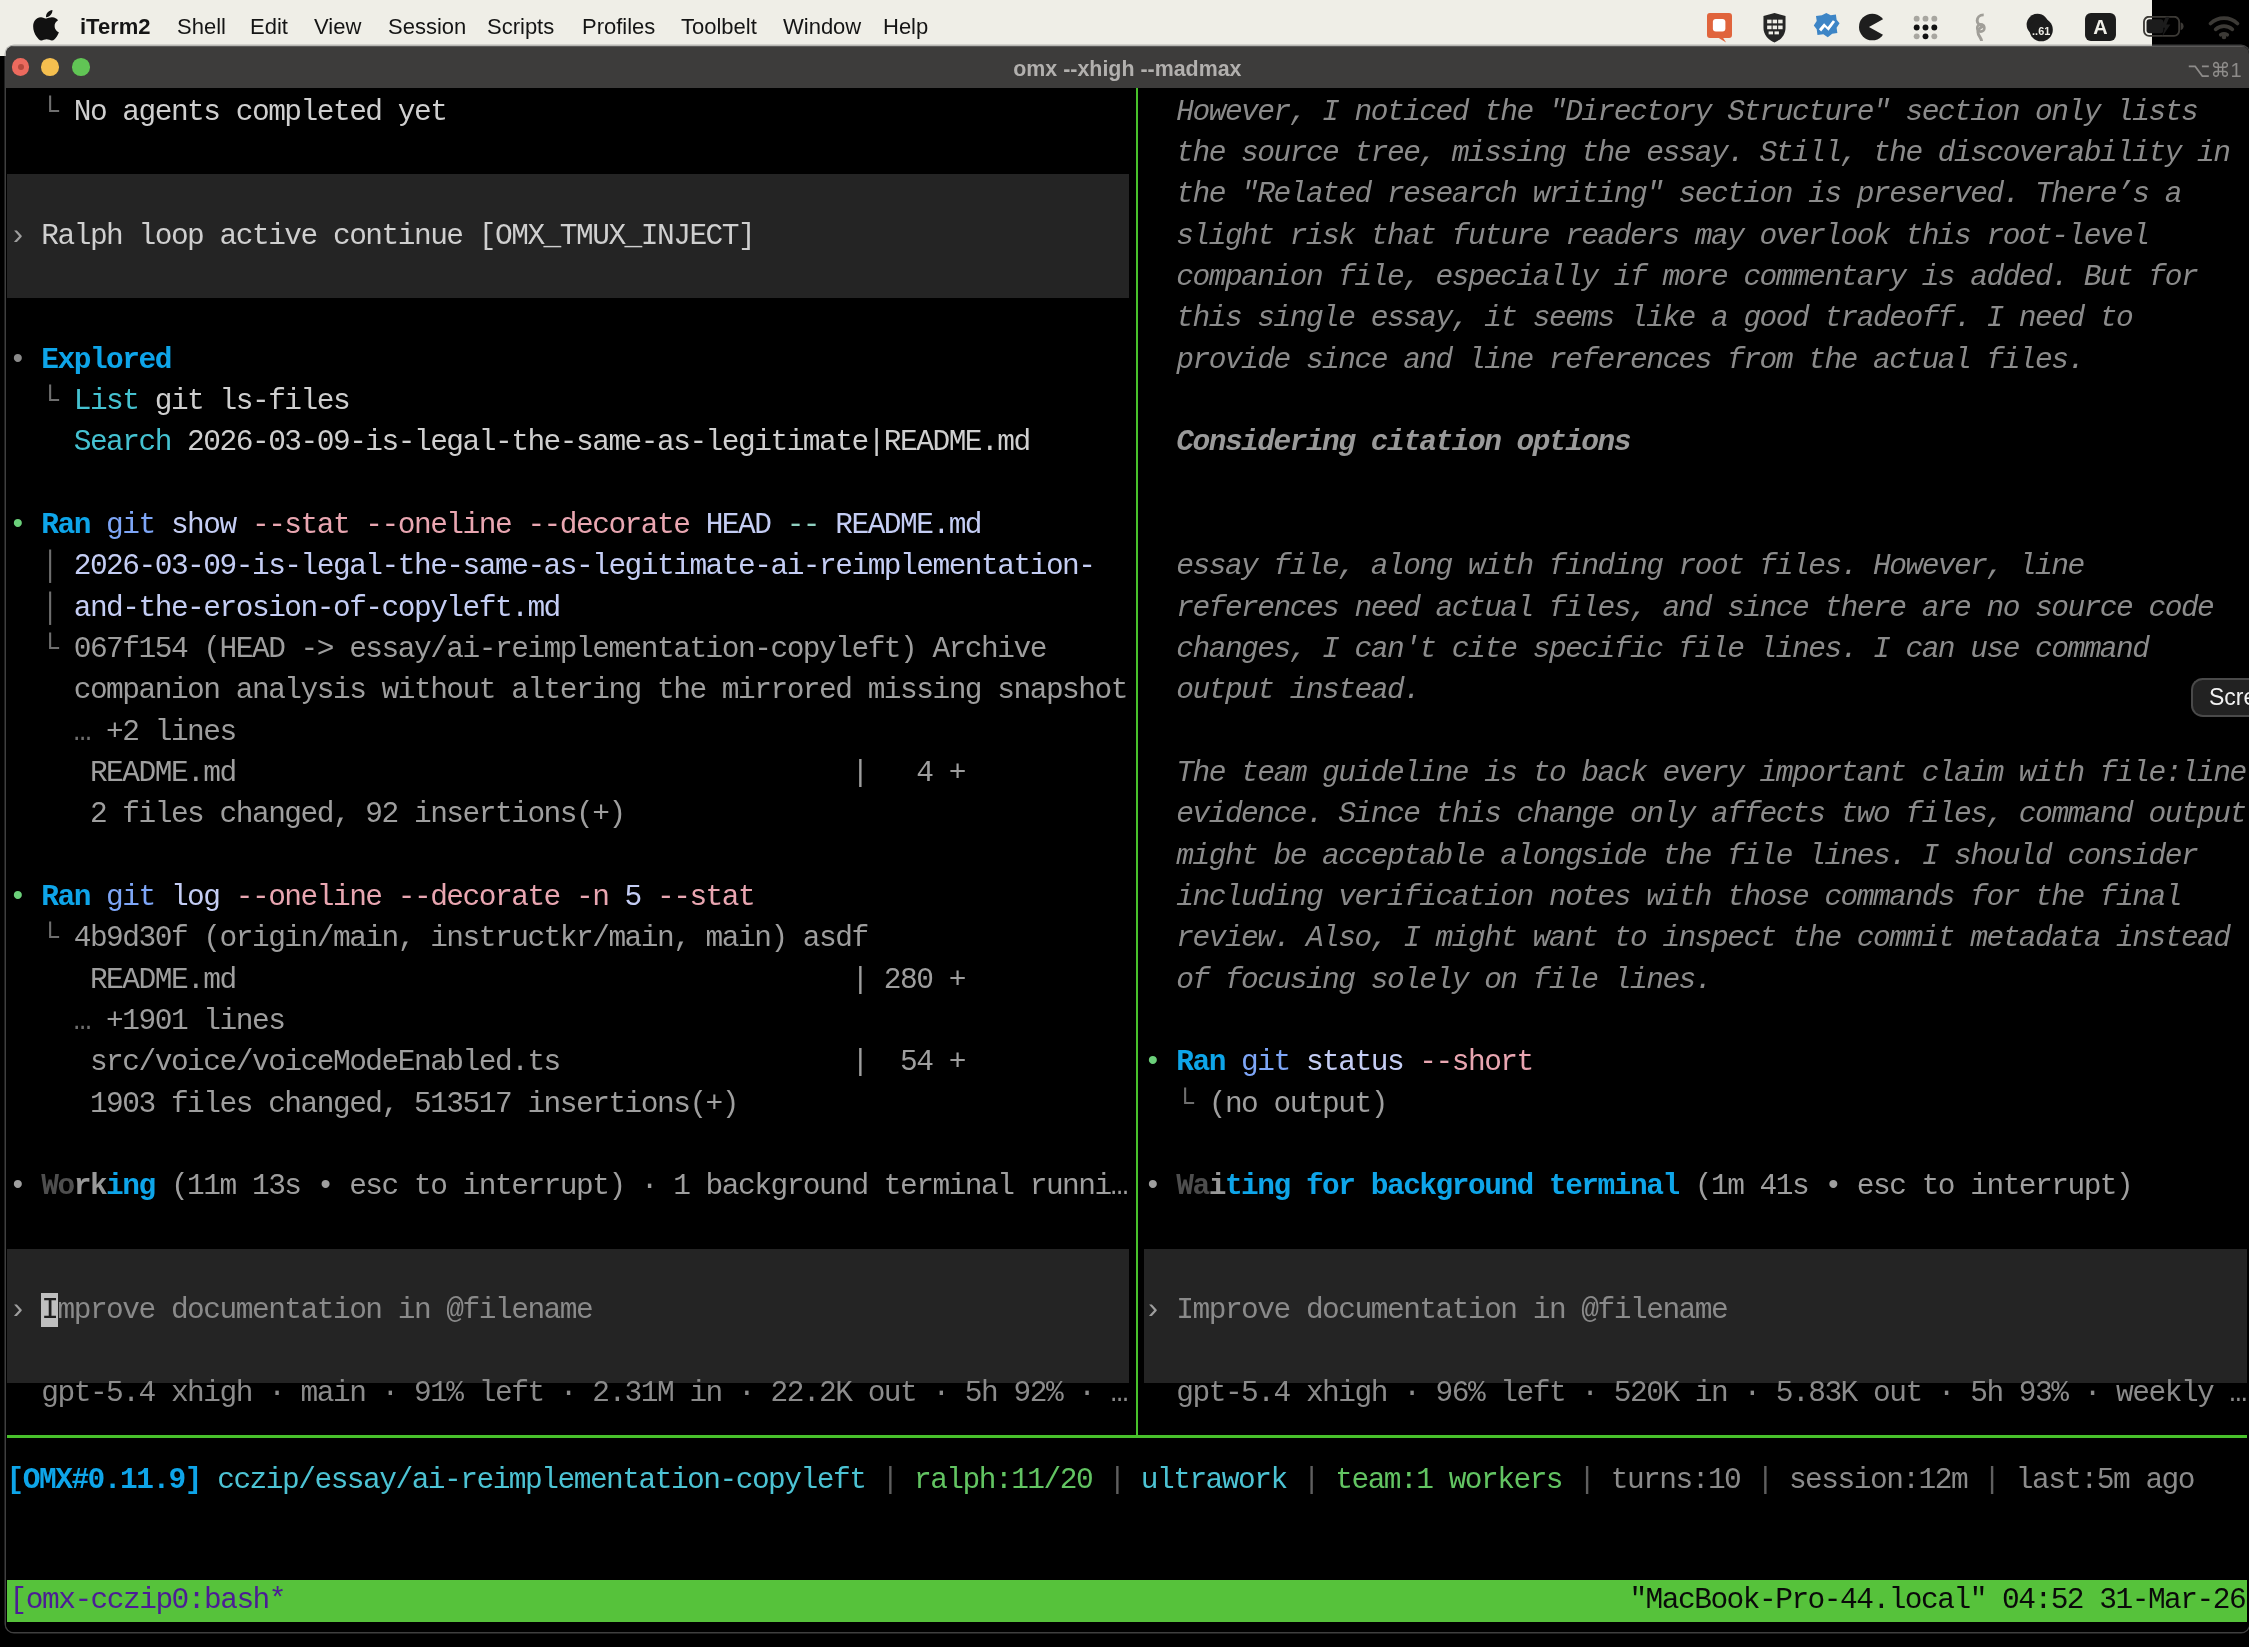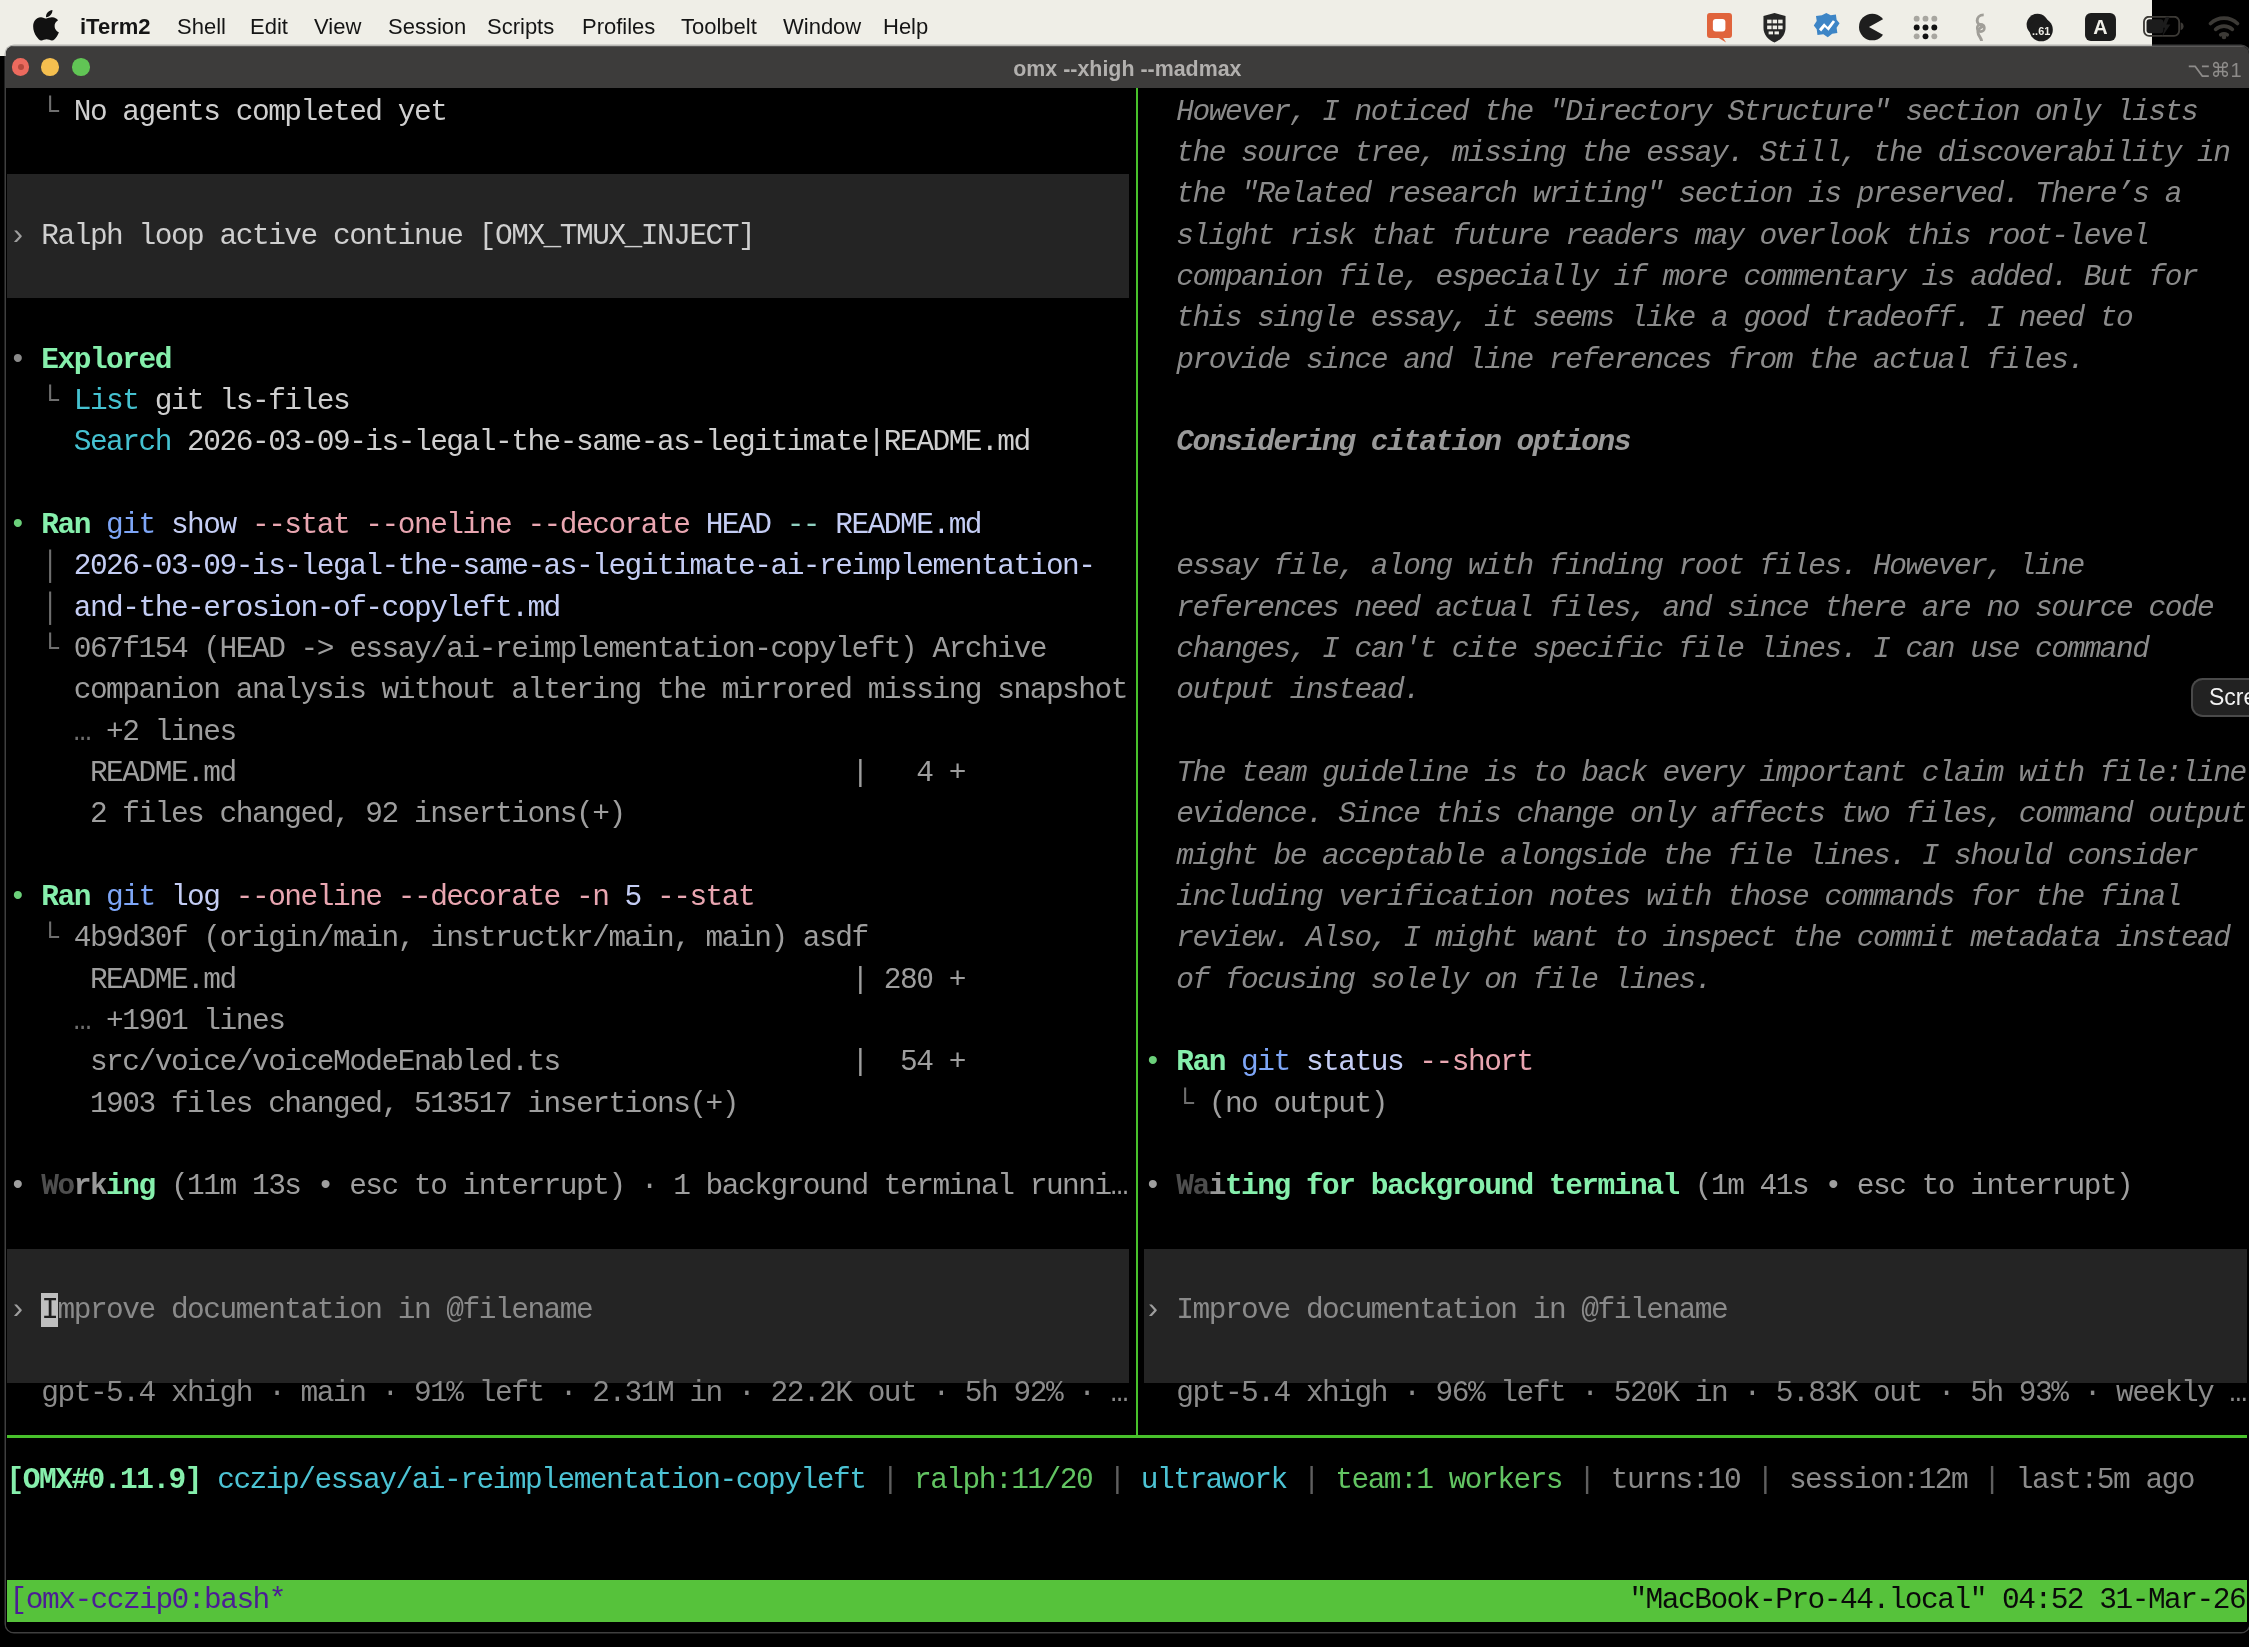--- a/index.html
+++ b/index.html
@@ -15,21 +15,21 @@
 #shortcut { position:absolute; top:11px; right:7.4px; color:#8e8c8a;
   font-family:"Liberation Sans",sans-serif; font-size:20px; }
 #term { position:absolute; left:0; top:42px; width:100%; height:1544px; background:#000;text-align:center; }
 .ln { position:absolute; white-space:pre; font-family:"Liberation Mono",monospace;
   font-size:29.5px; line-height:41px; height:41px; letter-spacing:-1.5px; }
 .it { font-style:italic; }
 .br { color:#cfcfcf; }
 .gr { color:#9e9e9e; }
 .df { color:#9e9e9e; }
 .dim { color:#6f6f6f; }
-.bw { color:#86efac; font-weight:bold; }
+.bw { color:#0ea5e9; font-weight:bold; }
 .gb { color:#8a8a8a; }
 .grb { color:#6bd07a; }
 .cy { color:#45c2d1; }
 .cyb { color:#4cc3d4; }
 .cyd { color:#4b99a8; }
 .bl { color:#7ea6f7; }
 .lv { color:#c4cdf4; }
 .pk { color:#e9a6b1; }
 .ta { color:#8fd0c0; }
 .gn { color:#62c462; }

